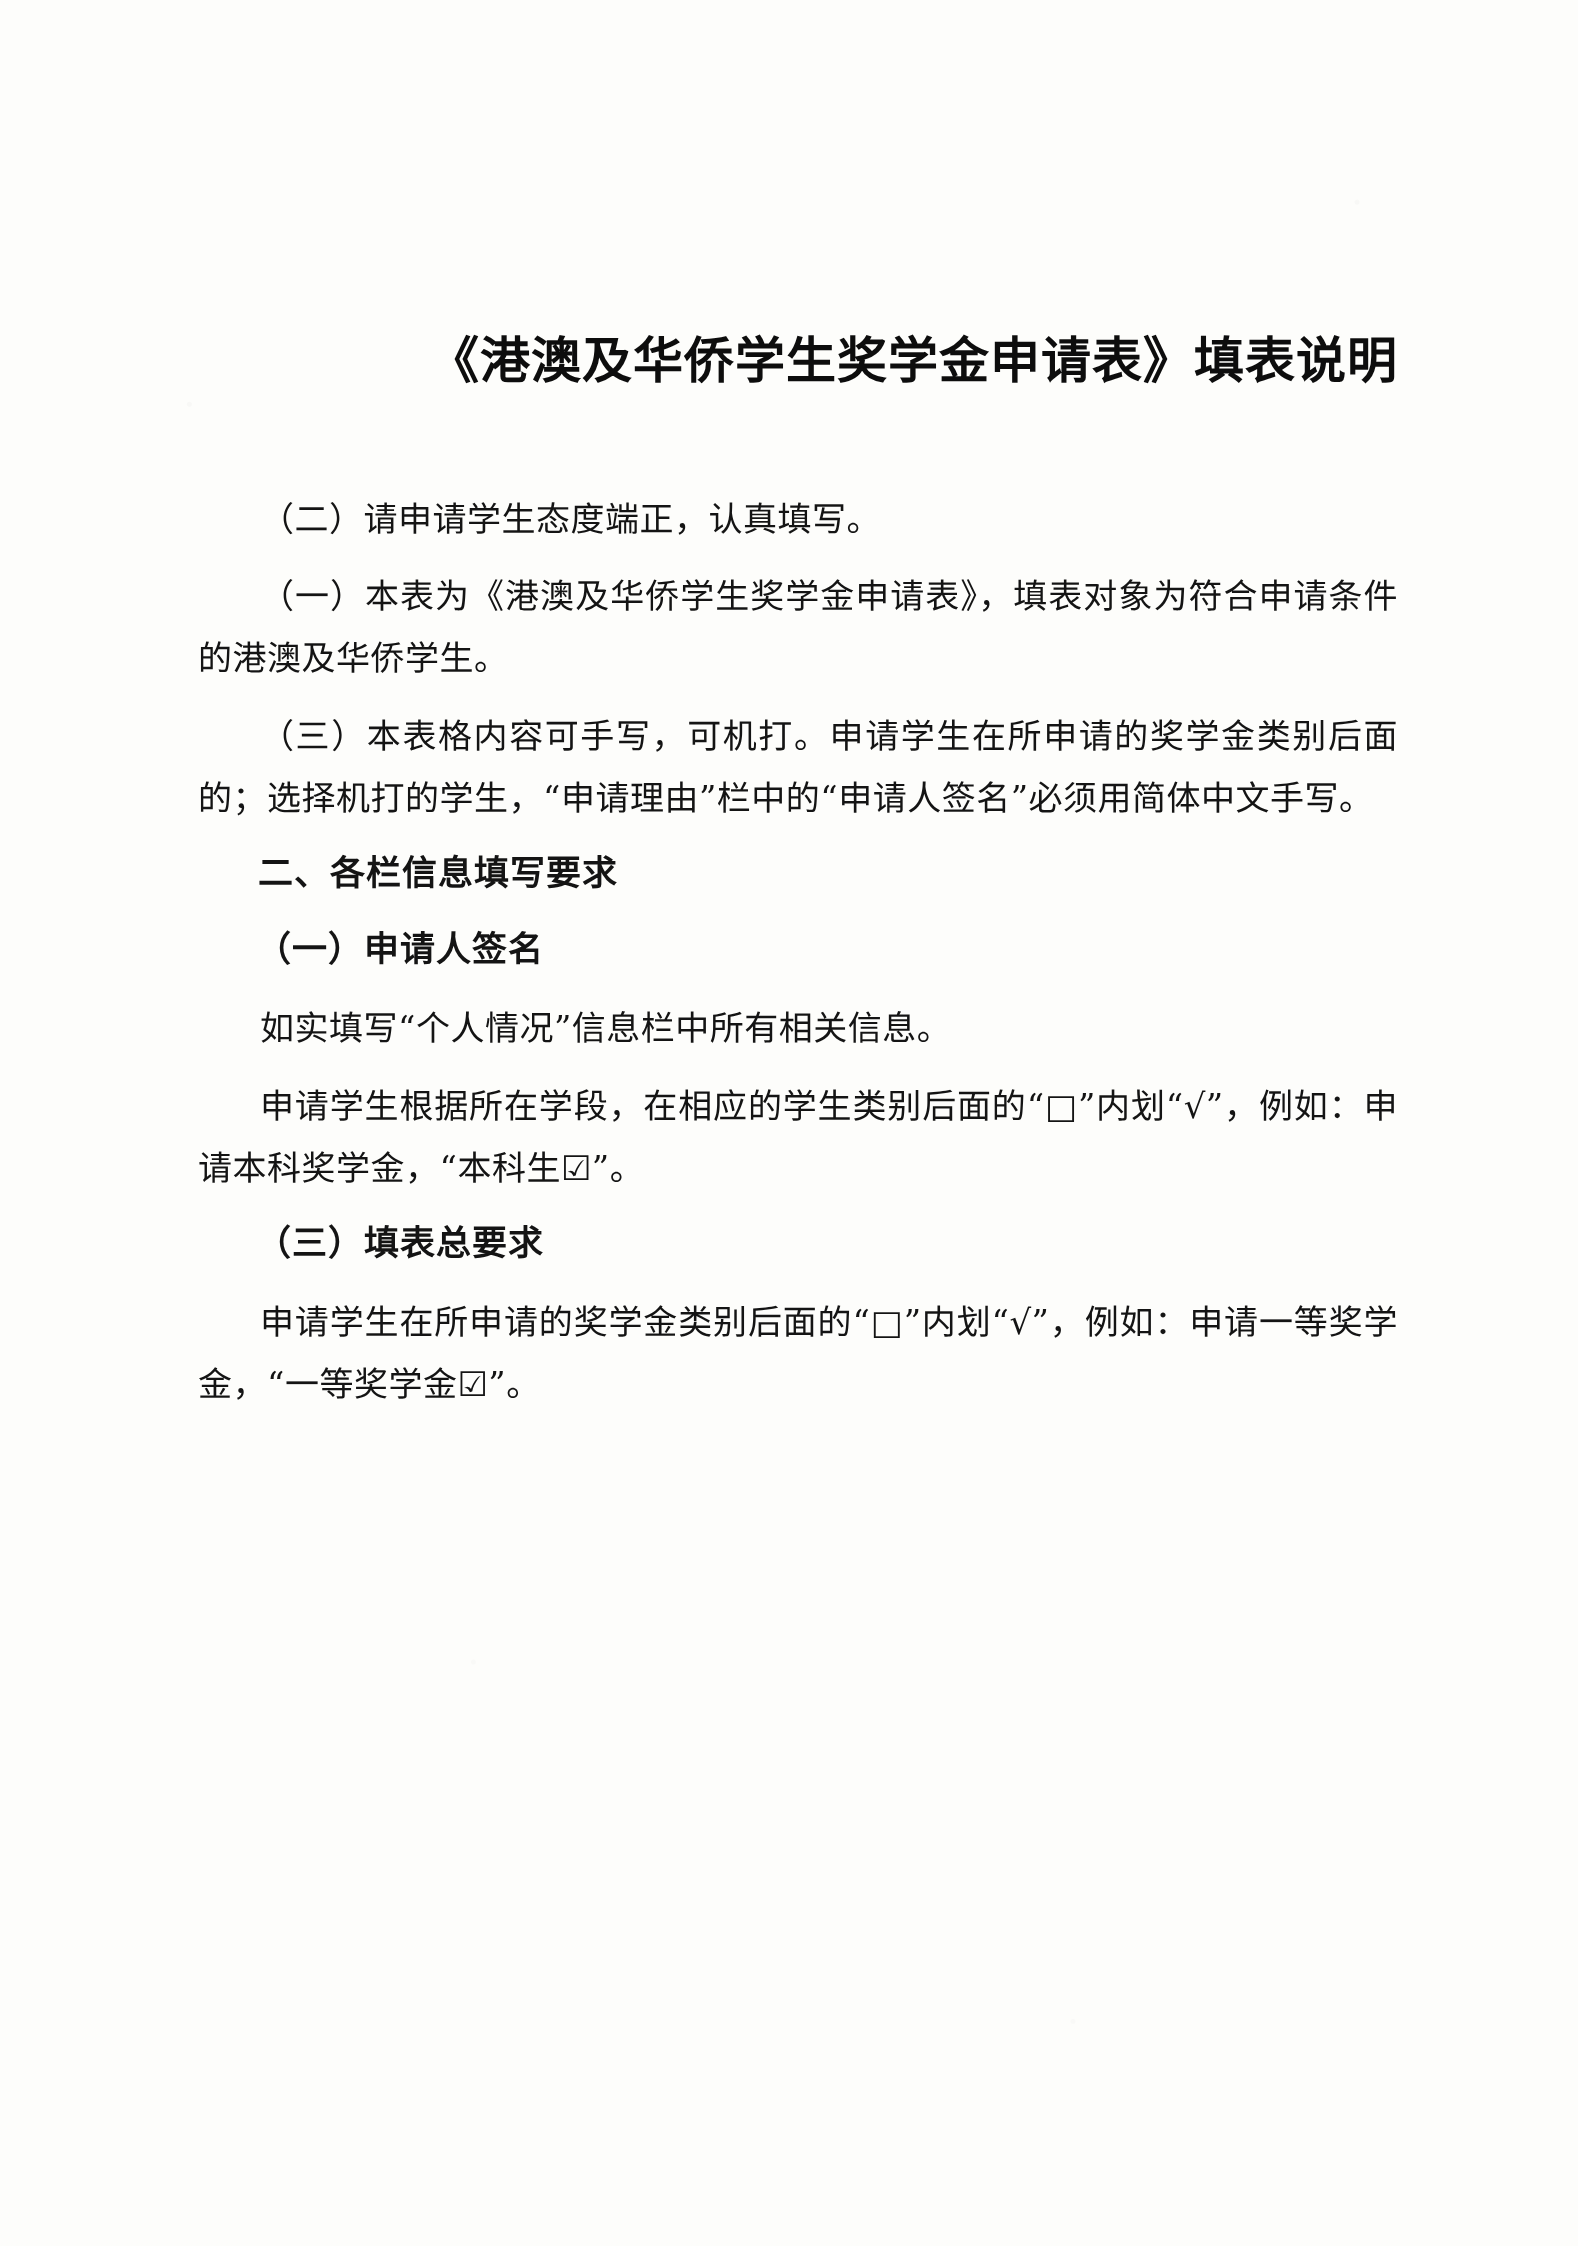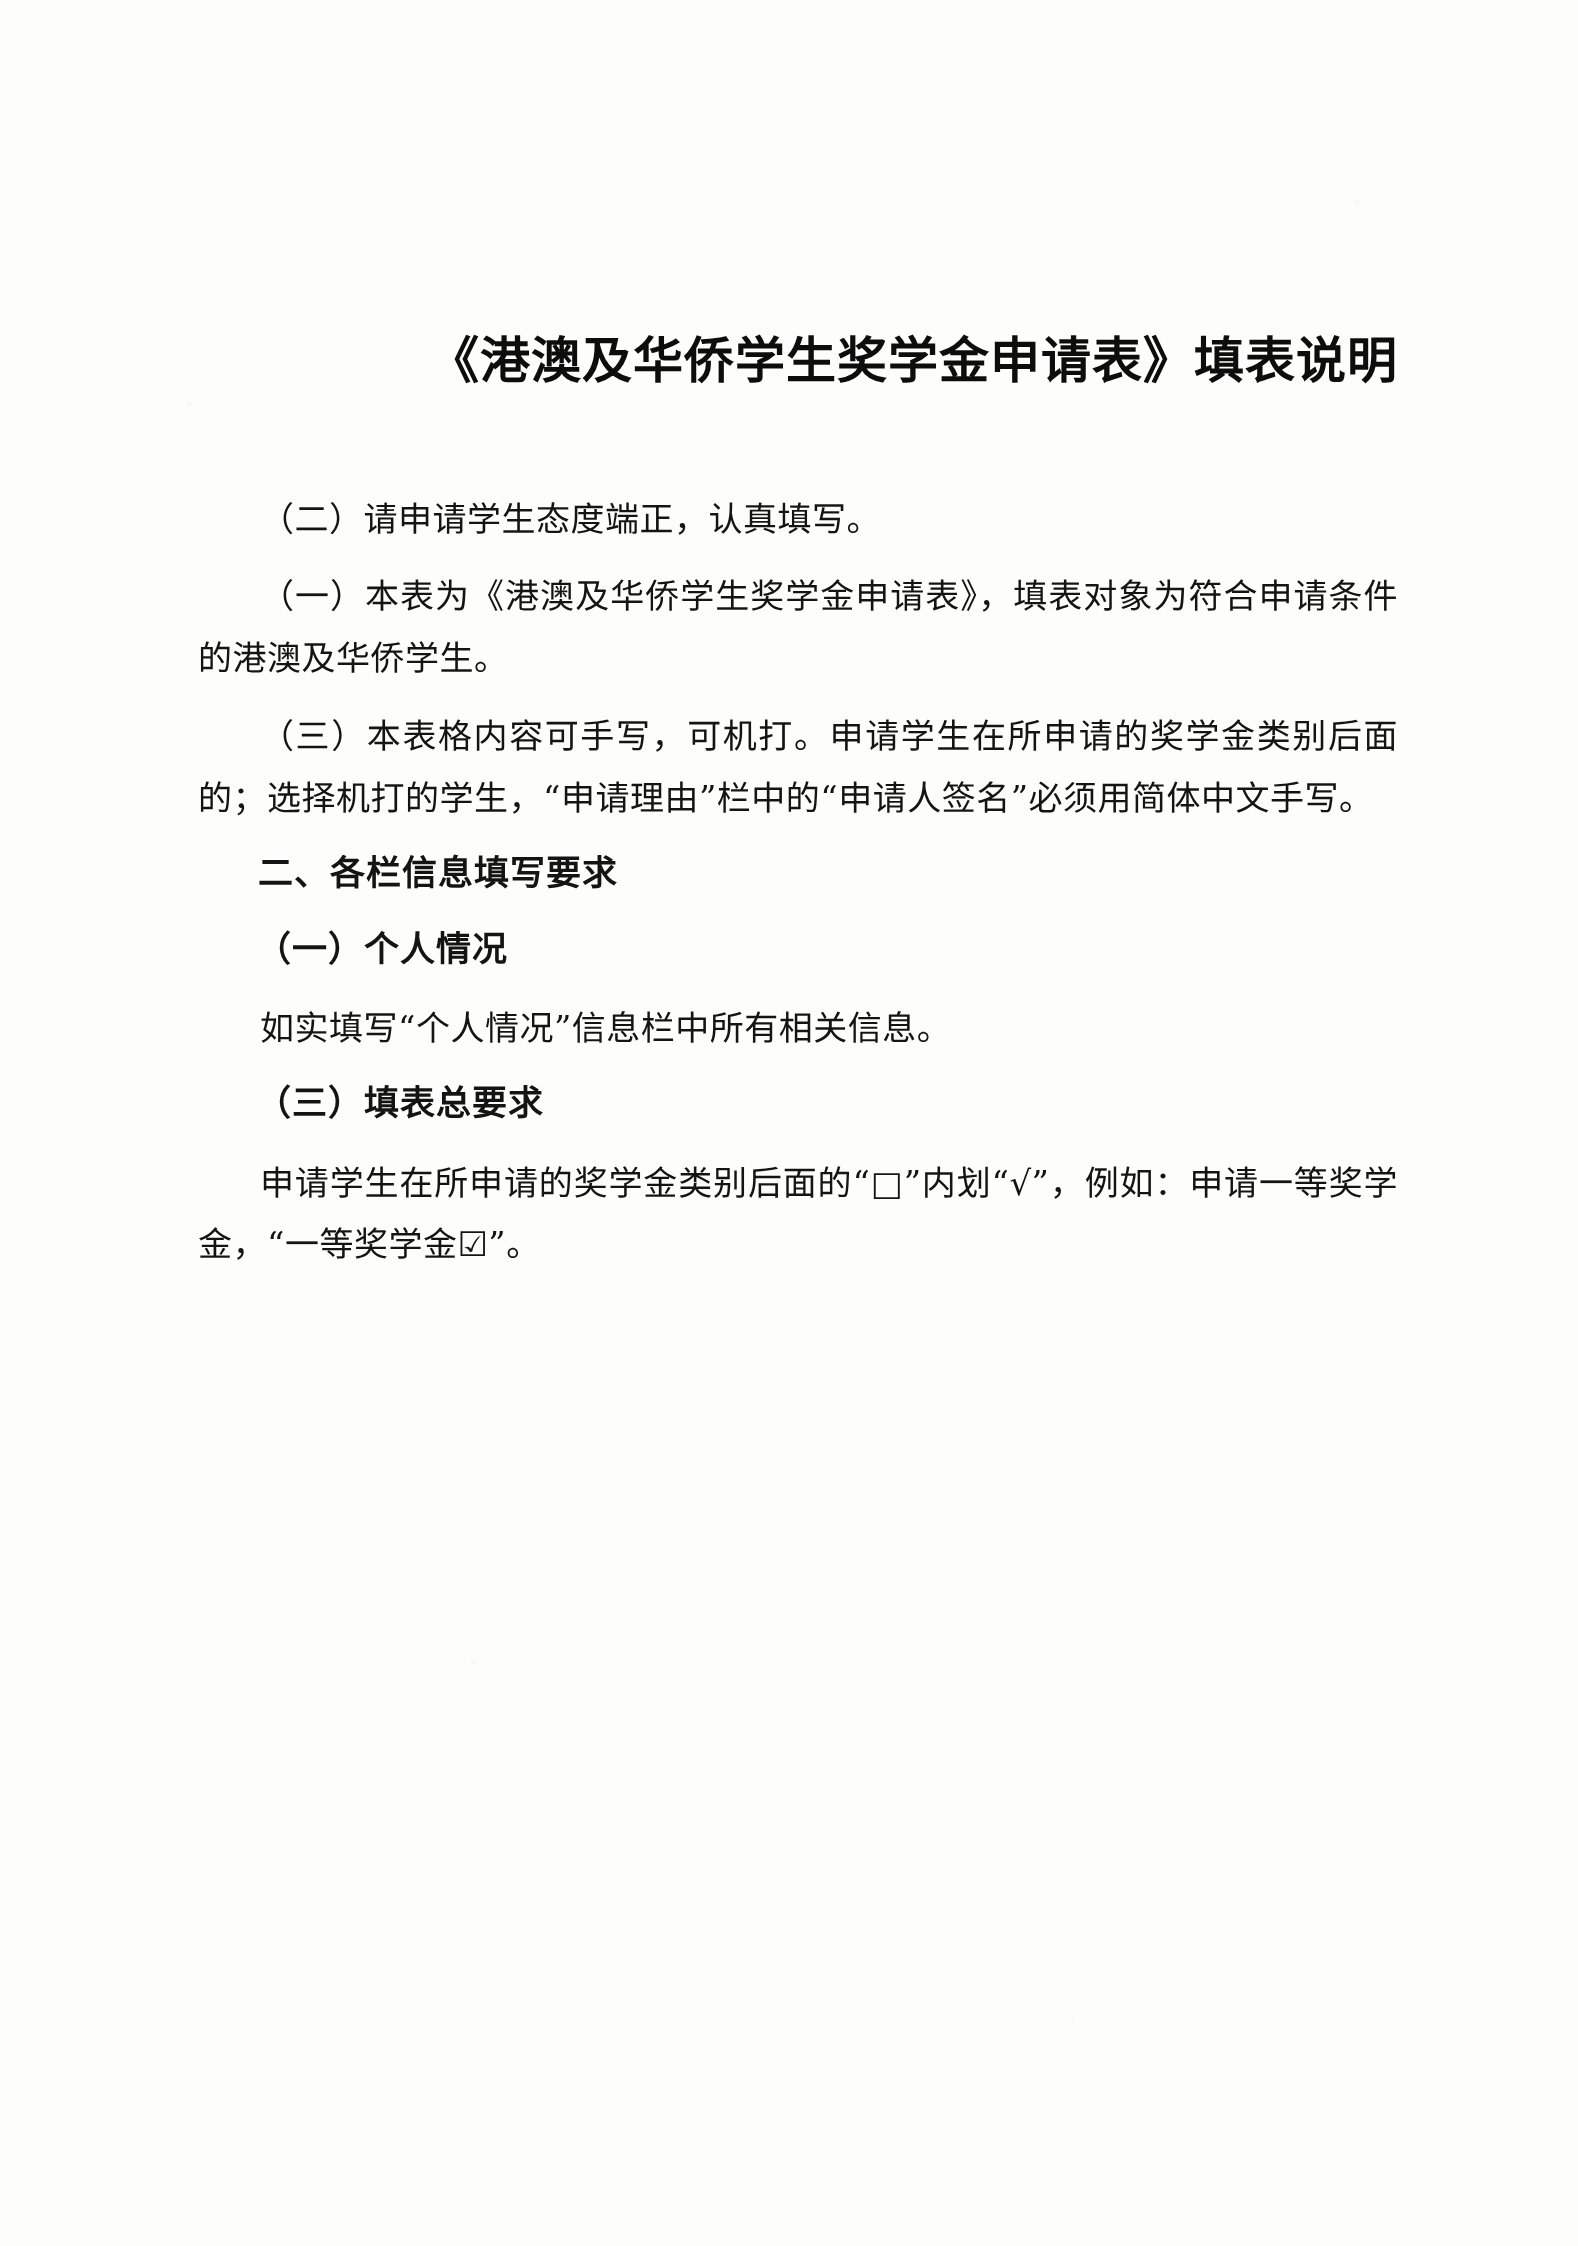--- a/index.html
+++ b/index.html
@@ -89,24 +89,25 @@
 
 
     <p class="para">（二）请申请学生态度端正，认真填写。</p>
 
     <p class="para">（一）本表为《港澳及华侨学生奖学金申请表》，填表对象为符合申请条件的港澳及华侨学生。</p>
 
     <p class="para">（三）本表格内容可手写，可机打。申请学生在所申请的奖学金类别后面的；选择机打的学生，“申请理由”栏中的“申请人签名”必须用简体中文手写。</p>
 
     <h2 class="sec-heading">二、各栏信息填写要求</h2>
 
-    <h3 class="sub-heading">（一）个人情况</h3>
+    <h3 class="sub-heading">（一）申请人签名</h3>
 
     <p class="para">如实填写“个人情况”信息栏中所有相关信息。</p>
 
 
+    <p class="para">申请学生根据所在学段，在相应的学生类别后面的“□”内划“√”，例如：申请本科奖学金，“本科生☑”。</p>
 
     <h3 class="sub-heading">（三）填表总要求</h3>
 
     <p class="para">申请学生在所申请的奖学金类别后面的“□”内划“√”，例如：申请一等奖学金，“一等奖学金☑”。</p>
 
   </div>
 </div>
 
 </body></html>

